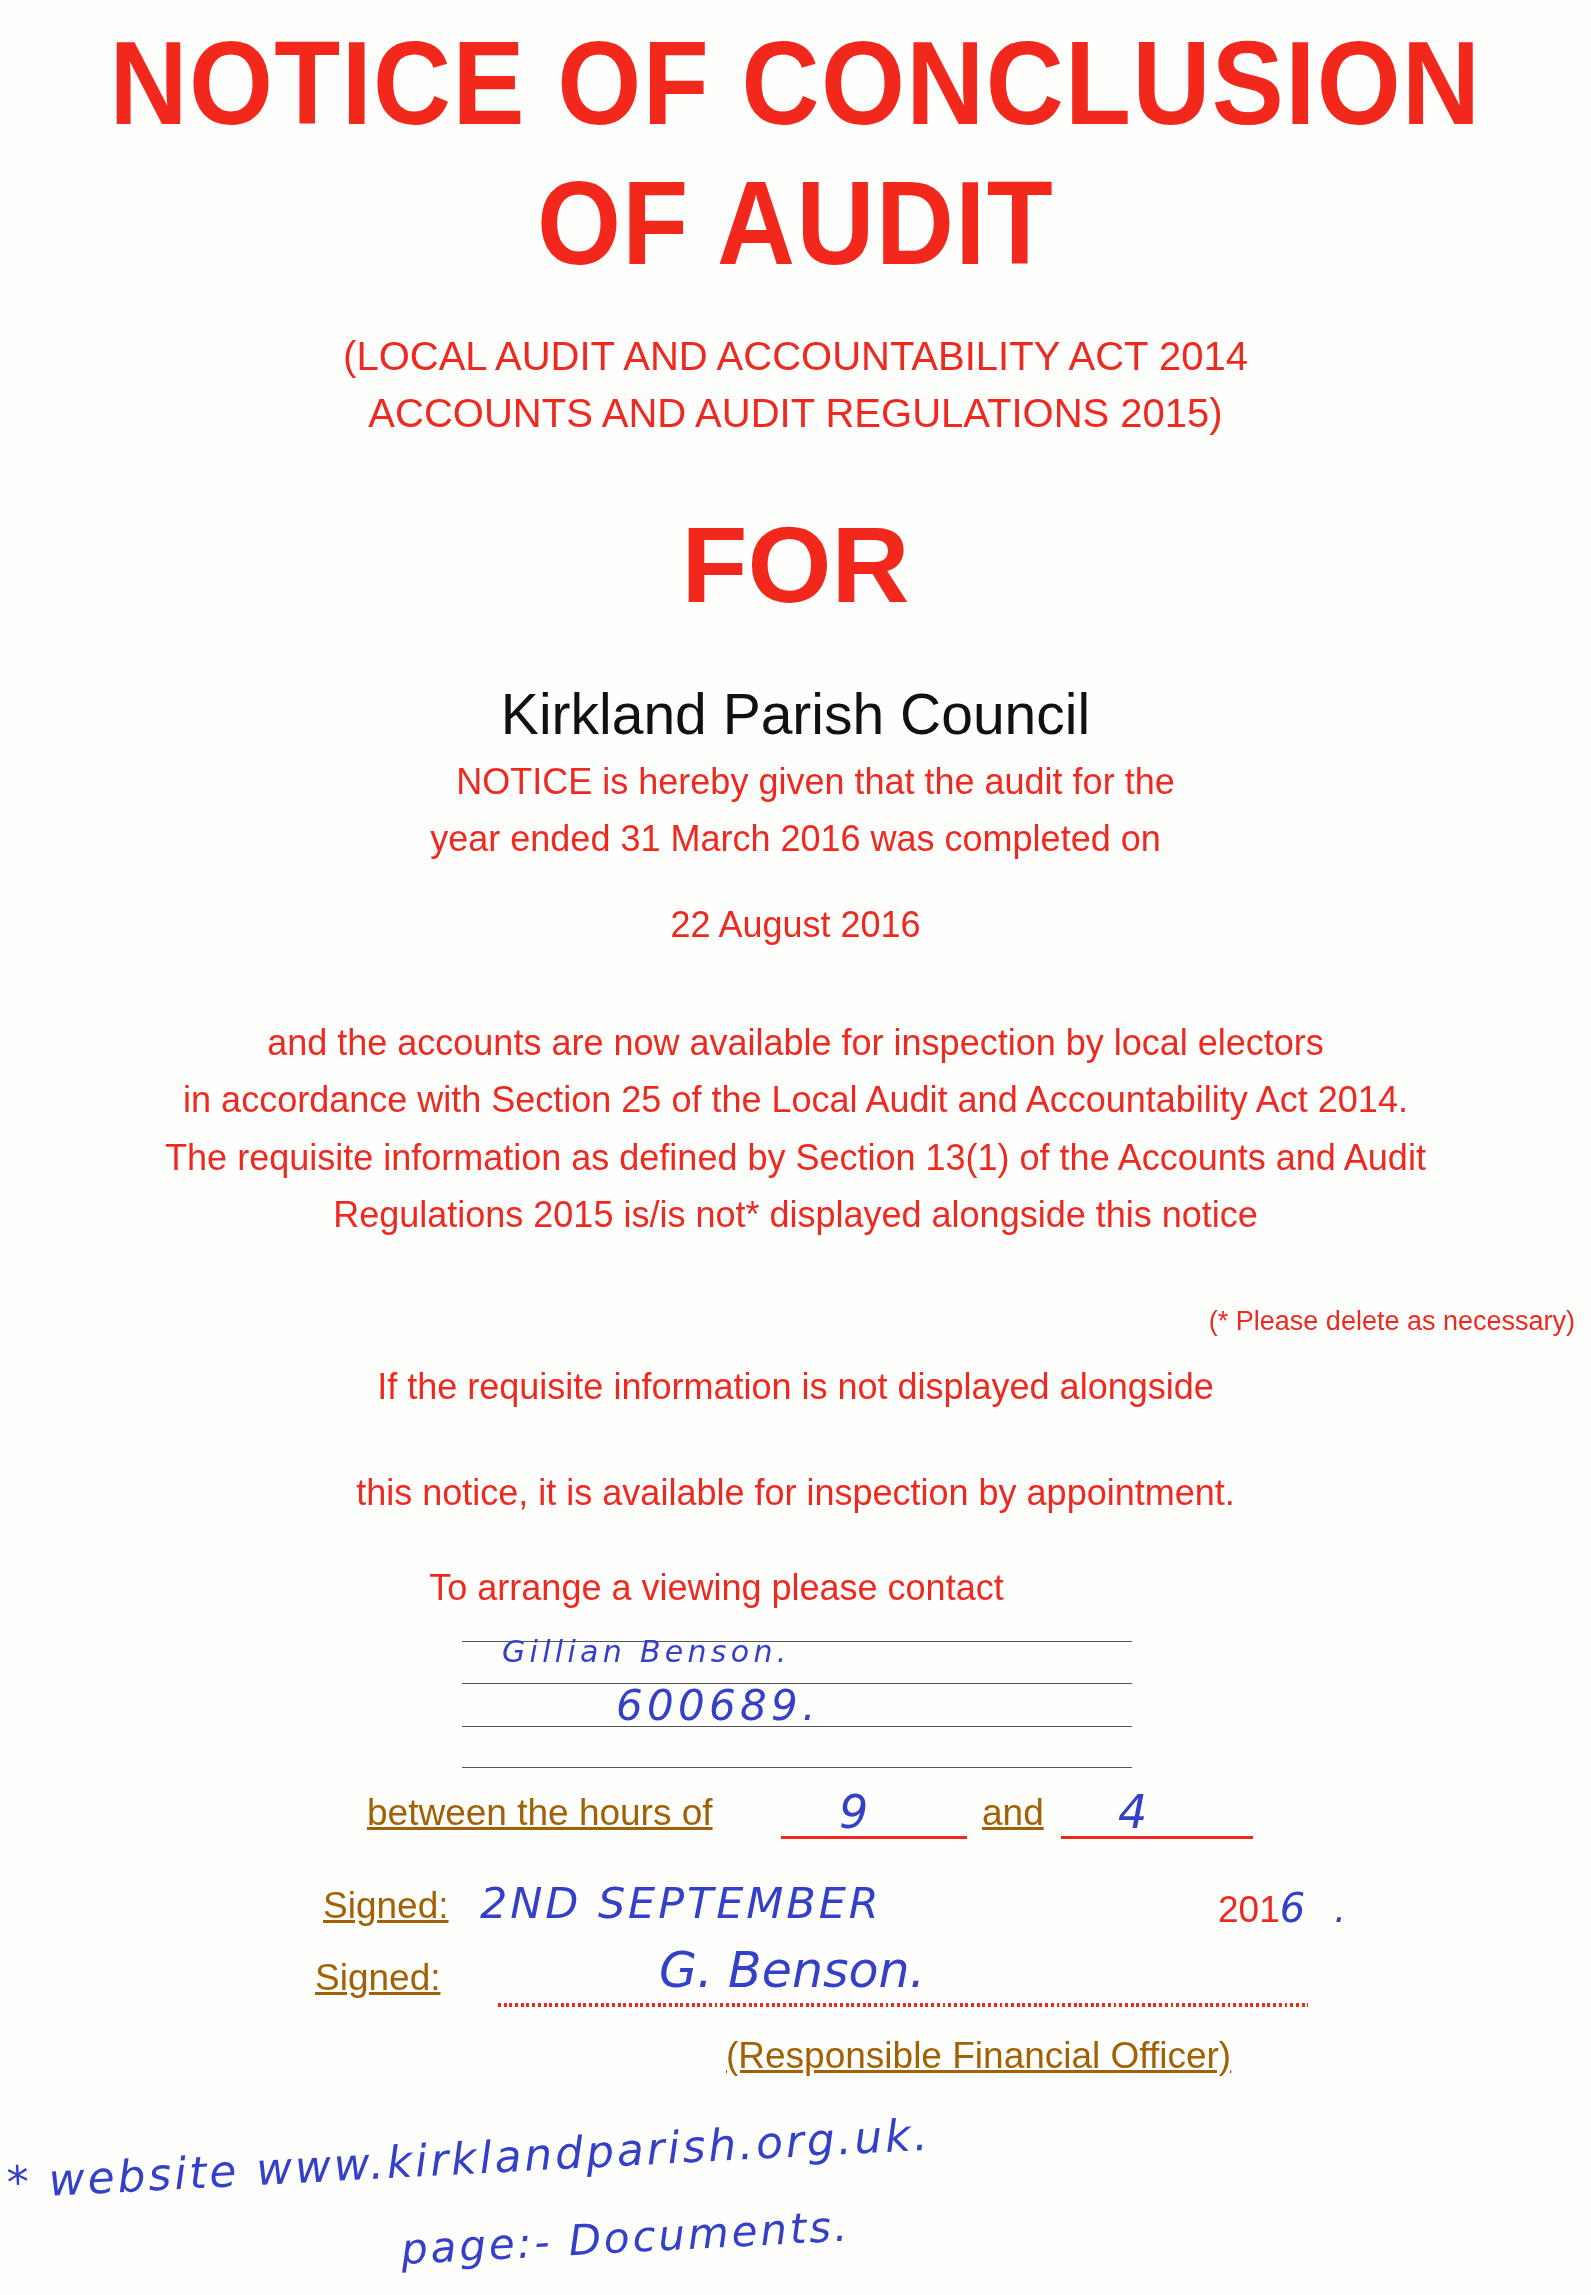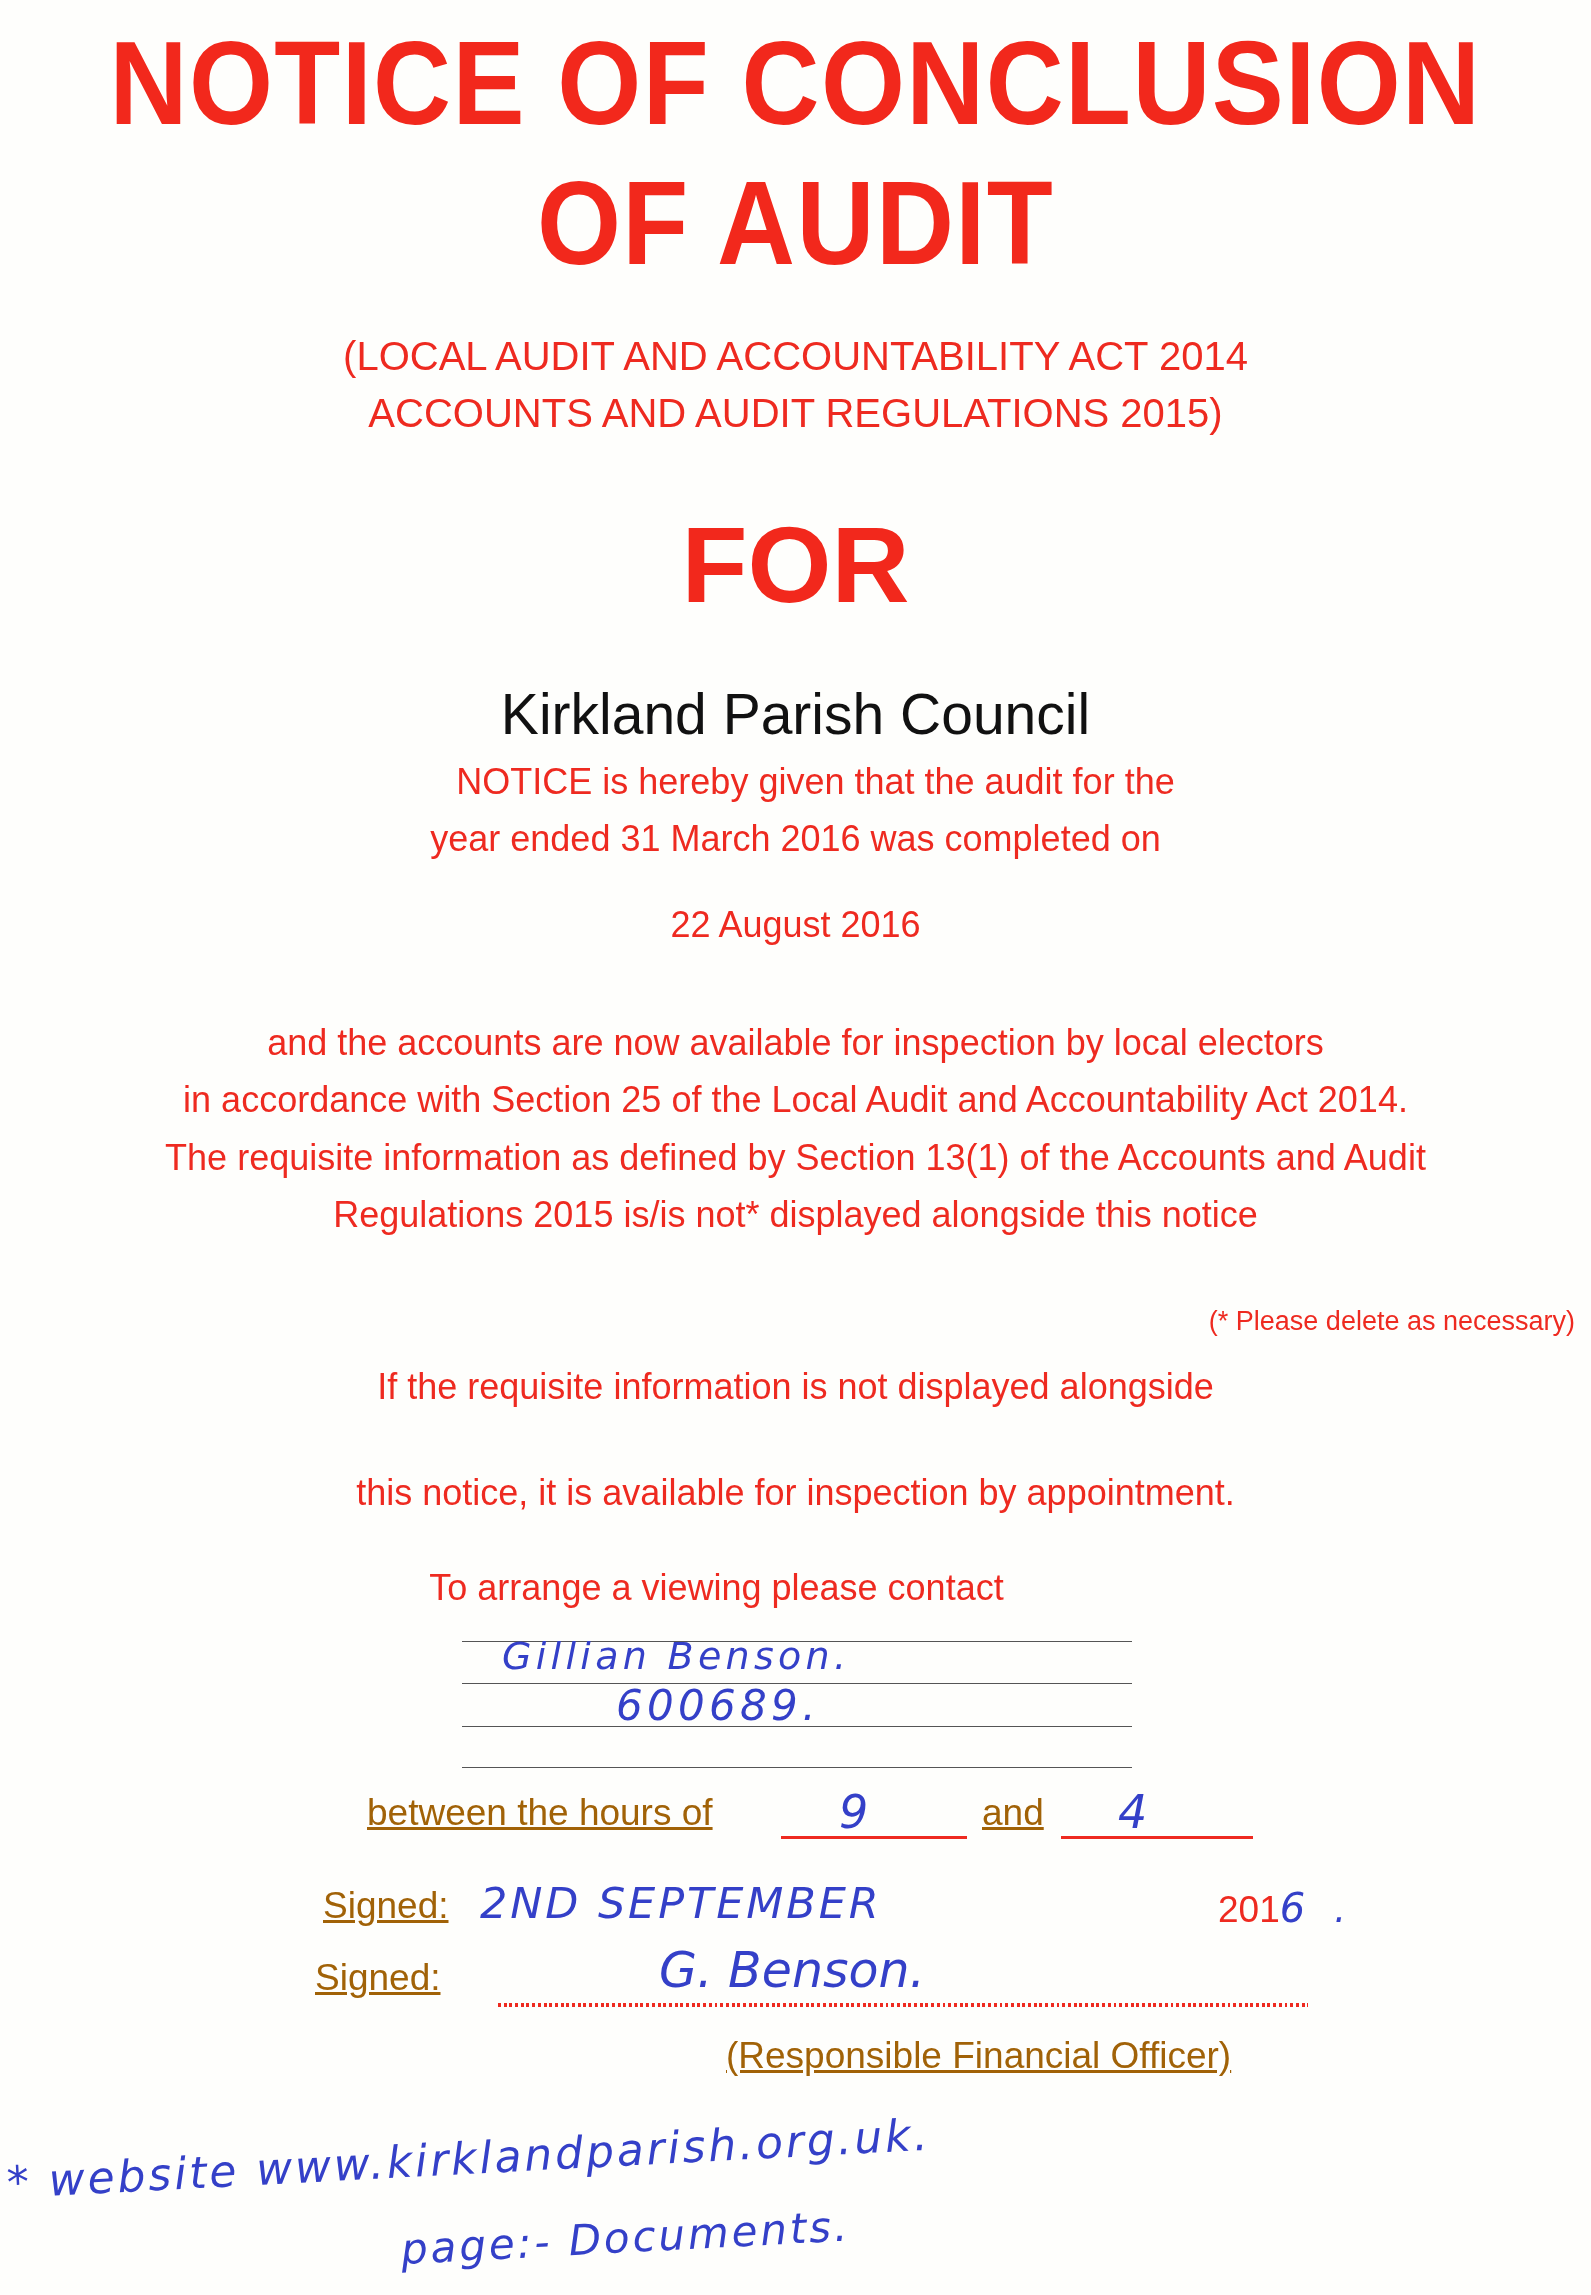--- a/index.html
+++ b/index.html
@@ -54,21 +54,21 @@
 <div class="abs center body" style="top:1129px;">The requisite information as defined by Section 13(1) of the Accounts and Audit</div>
 <div class="abs center body" style="top:1186px;">Regulations 2015 is/is not* displayed alongside this notice</div>
 
 <div class="abs small" style="top:1306px; right:16px;">(* Please delete as necessary)</div>
 
 <div class="abs center body" style="top:1358px;">If the requisite information is not displayed alongside</div>
 <div class="abs center body" style="top:1448px;margin-top:16px;">this notice, it is available for inspection by appointment.</div>
 
 <div class="abs center body" style="top:1559px; left:-79px;">To arrange a viewing please contact</div>
 <div class="line" style="top:1641px; left:462px; width:670px;"></div>
-<div class="abs hand" style="top:1634px; left:502px; font-size:38px; letter-spacing:4.3px;">Gillian Benson.</div>
+<div class="abs hand" style="top:1634px; left:502px; font-size:30px; letter-spacing:4.3px;">Gillian Benson.</div>
 <div class="line" style="top:1683px; left:462px; width:670px;"></div>
 <div class="abs hand" style="top:1681px; left:616px; font-size:42px; letter-spacing:4.3px;">600689.</div>
 <div class="line" style="top:1726px; left:462px; width:670px;"></div>
 <div class="line" style="top:1767px; left:462px; width:670px;"></div>
 
 <div class="abs label" style="top:1792px; left:367px;">between the hours of</div>
 <div class="redline" style="top:1836px; left:781px; width:186px;"></div>
 <div class="abs hand" style="top:1785px; left:839px; font-size:46px;">9</div>
 <div class="abs label" style="top:1792px; left:982px;">and</div>
 <div class="redline" style="top:1836px; left:1061px; width:192px;"></div>

